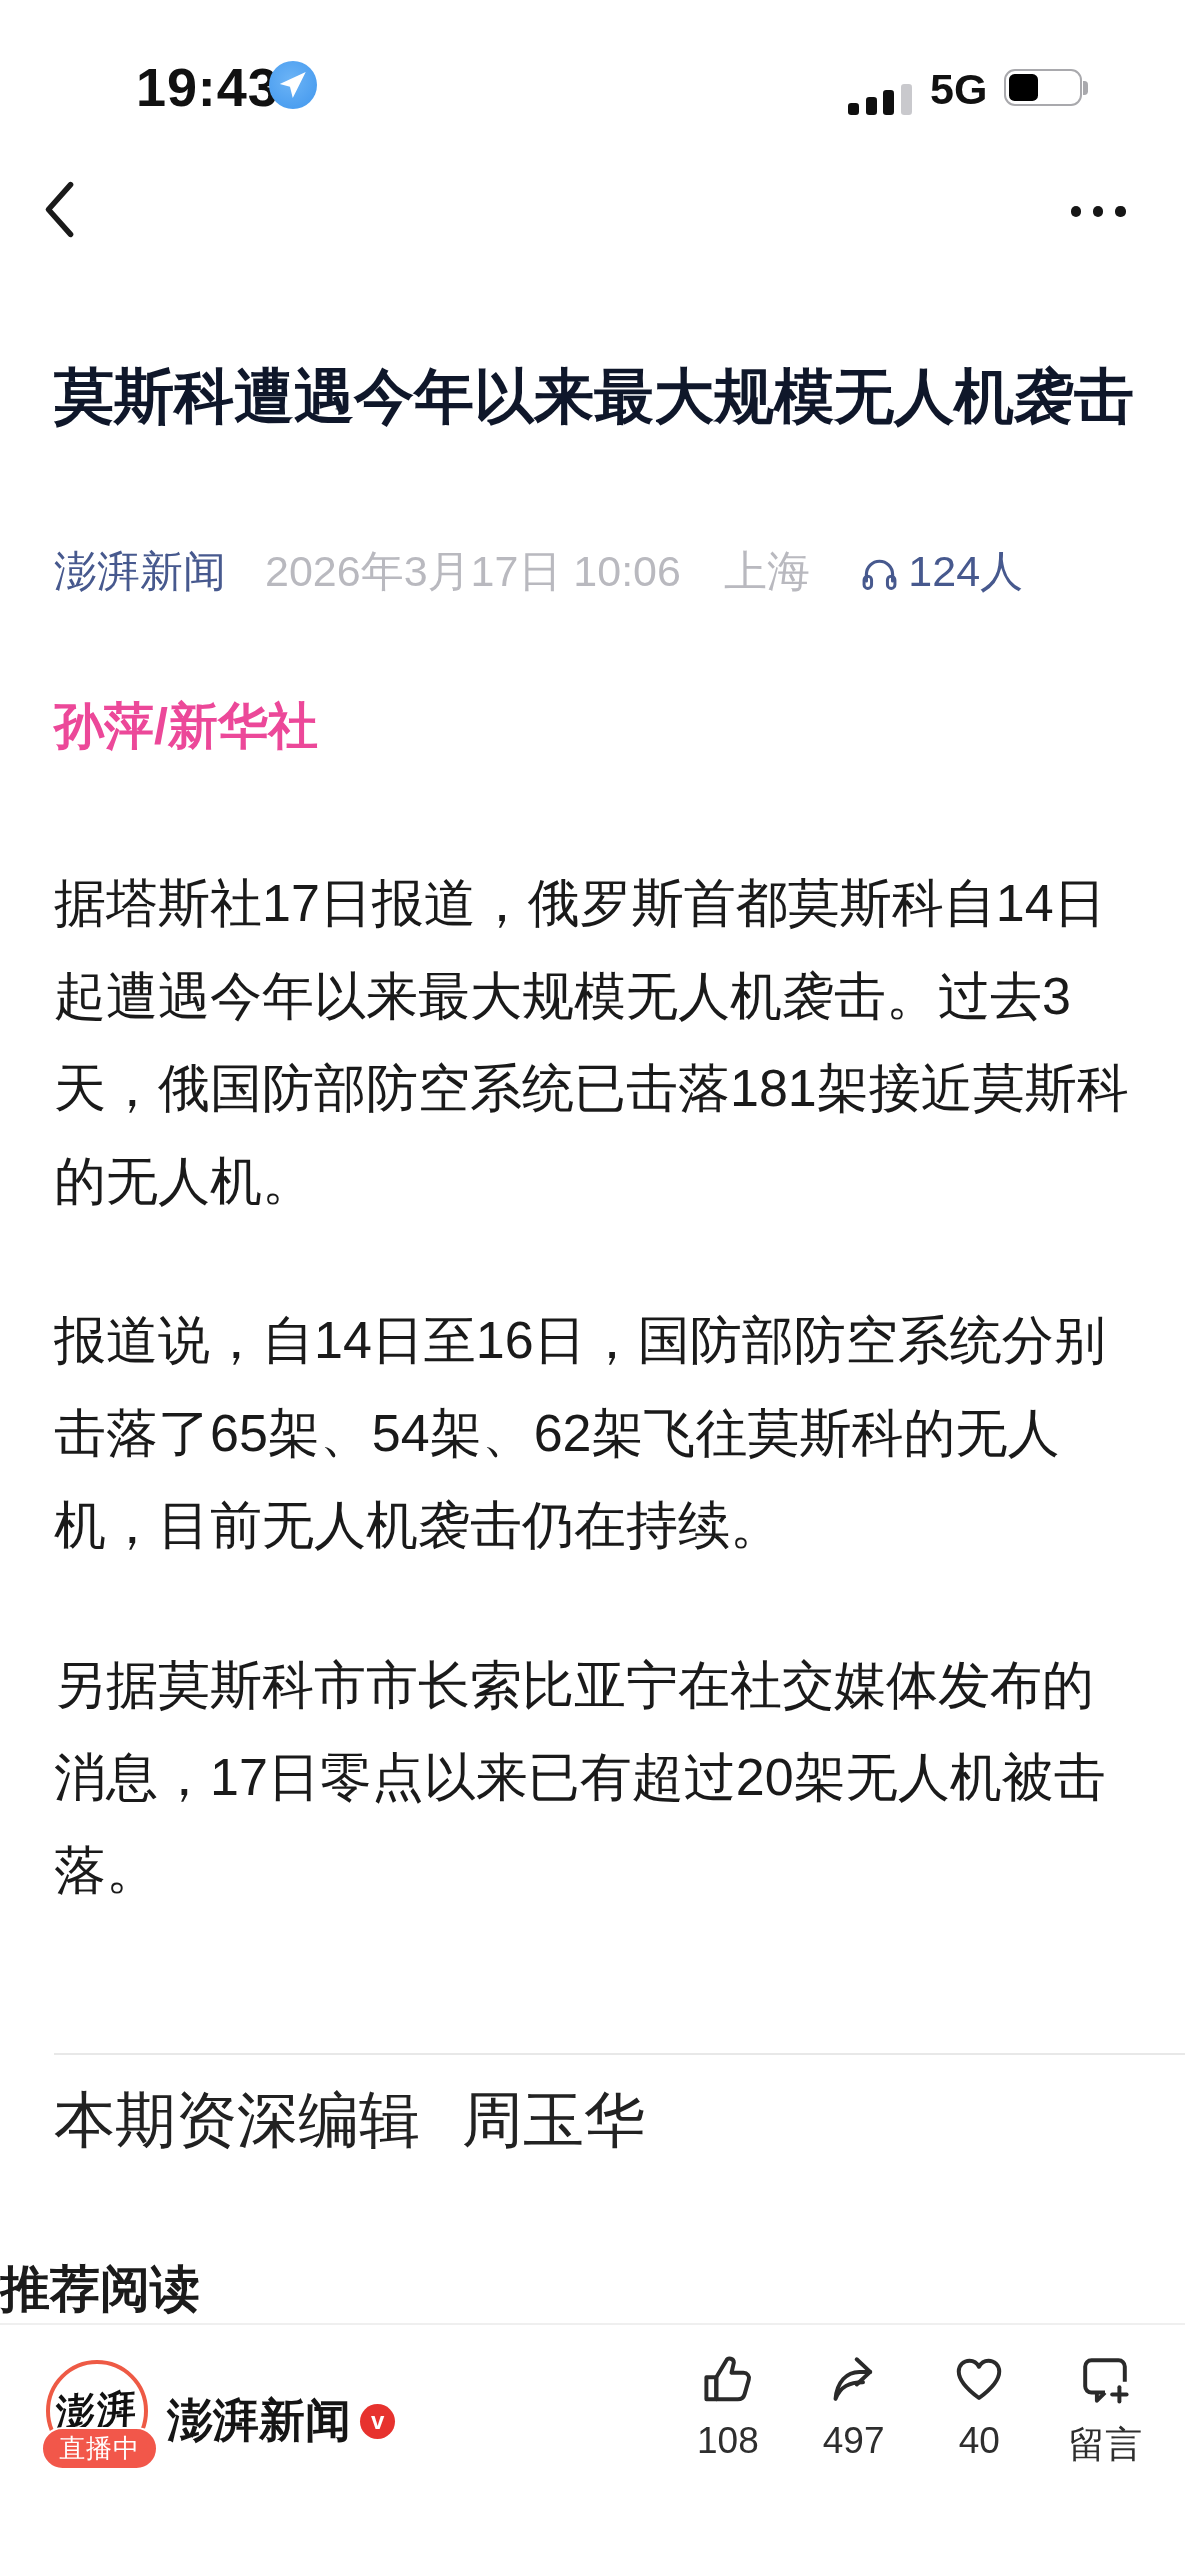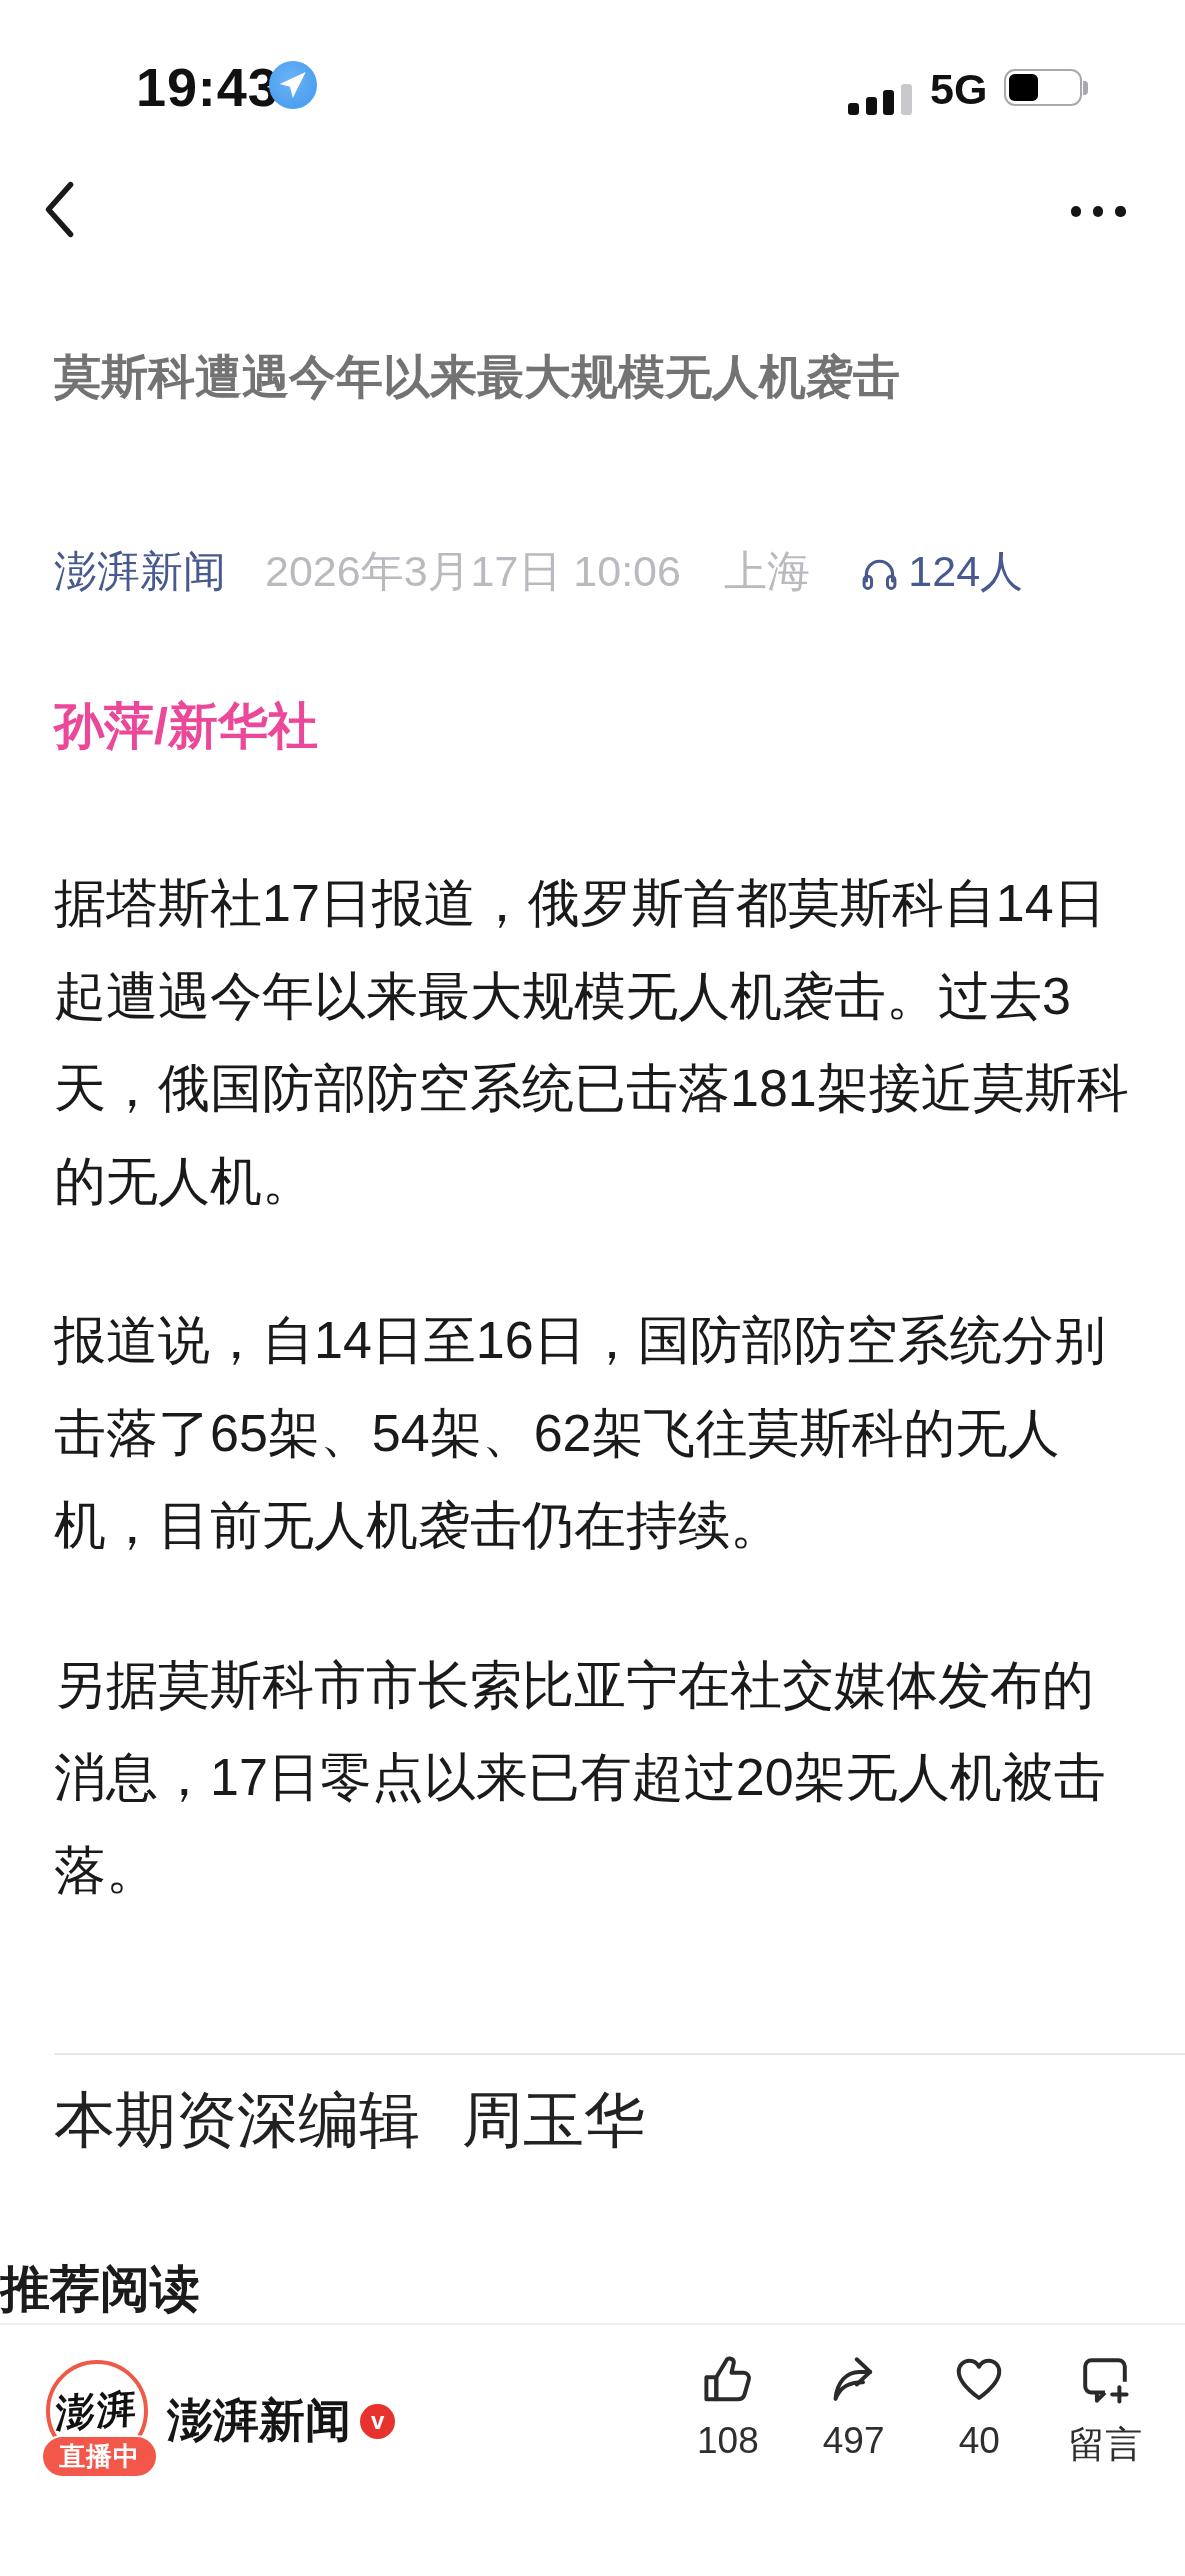--- a/index.html
+++ b/index.html
@@ -22,22 +22,22 @@
   .battery .fill{width:42%;height:100%;background:#000;border-radius:5.6px;}
   .battery .nub{position:absolute;right:-8.3px;top:10.2px;width:5.6px;height:14px;background:#a9a9ad;
                 border-radius:0 3.7px 3.7px 0;}
 
   
   .back-btn{position:absolute;left:41px;top:180px;width:37px;height:59px;}
   .more-btn{position:absolute;left:1071px;top:191px;width:74px;height:41px;display:flex;align-items:center;gap:12px;}
   .more-btn i{width:10.2px;height:10.2px;border-radius:50%;background:#161616;}
 
   
-  .title{position:absolute;left:54px;right:52px;top:308px;font-size:47px;line-height:1.63;
-         font-weight:700;color:#737373;}
+  .title{position:absolute;left:54px;right:52px;top:308px;font-size:60px;line-height:1.63;
+         font-weight:700;color:#0f172a;}
   .byline{position:absolute;left:54px;right:52px;top:543px;display:flex;align-items:center;font-size:43px;}
   .src{color:#47598e;font-weight:500;}
   .date{color:#b9b9bf;margin-left:39px;}
   .loc{color:#b9b9bf;margin-left:43px;}
   .listen{display:flex;align-items:center;margin-left:48px;color:#47598e;}
   .listen svg{margin-right:7.4px;}
   .author{position:absolute;left:54px;top:693px;font-size:50px;font-weight:700;color:#ec4899;}
   .body-text{position:absolute;left:54px;right:52px;top:857px;font-size:52px;line-height:1.78;color:#1a1a1a;}
   .body-text p{margin:0 0 67px 0;}
   .divider-1{position:absolute;left:54px;right:0;top:2053px;height:1.9px;background:#e8e8e8;}
@@ -45,24 +45,24 @@
   .editor-row .name{margin-left:42px;}
   .recommend{position:absolute;left:0;right:0;top:2256px;font-size:50px;font-weight:700;color:#1b1b1b;}
   .divider-2{position:absolute;left:0;right:0;top:2323px;height:1.9px;background:#efefef;}
 
   
   .footer{position:absolute;left:0;right:0;top:2325px;bottom:0;background:#fff;}
   .logo-circle{position:absolute;left:46px;top:35px;width:102px;height:102px;border-radius:50%;
                border:4.6px solid #ee5a45;background:#fff;box-sizing:border-box;
                display:flex;align-items:center;justify-content:center;}
   .logo-circle span{font-size:39px;font-weight:800;color:#111;transform:skewX(-6deg) rotate(-4deg);letter-spacing:1.9px;}
-  .live-badge{position:absolute;left:41px;top:110px;width:117px;height:43px;border-radius:22px;
+  .live-badge{position:absolute;left:41px;top:102px;width:117px;height:43px;border-radius:22px;
               background:#f2574a;border:2.8px solid #fff;box-sizing:border-box;
               display:flex;align-items:center;justify-content:center;
-              color:#fff;font-size:26px;font-weight:700;letter-spacing:0.9px;text-align:center;}
+              color:#fff;font-size:26px;font-weight:400;letter-spacing:0.9px;text-align:center;}
   .brand-row{position:absolute;left:167px;top:65px;display:flex;align-items:center;gap:9.3px;}
   .brand-name{font-size:46px;font-weight:700;color:#151515;}
   .v-badge{width:35px;height:35px;border-radius:50%;background:#e7322e;color:#fff;
            display:flex;align-items:center;justify-content:center;font-size:24px;font-weight:700;}
   .actions{position:absolute;left:684px;right:37px;top:28px;display:flex;justify-content:space-between;gap:38px;}
   .action{width:96px;display:flex;flex-direction:column;align-items:center;}
   .action .lbl{margin-top:13px;font-size:37px;color:#2e2e2e;}
 </style>
 </head>
 <body>

